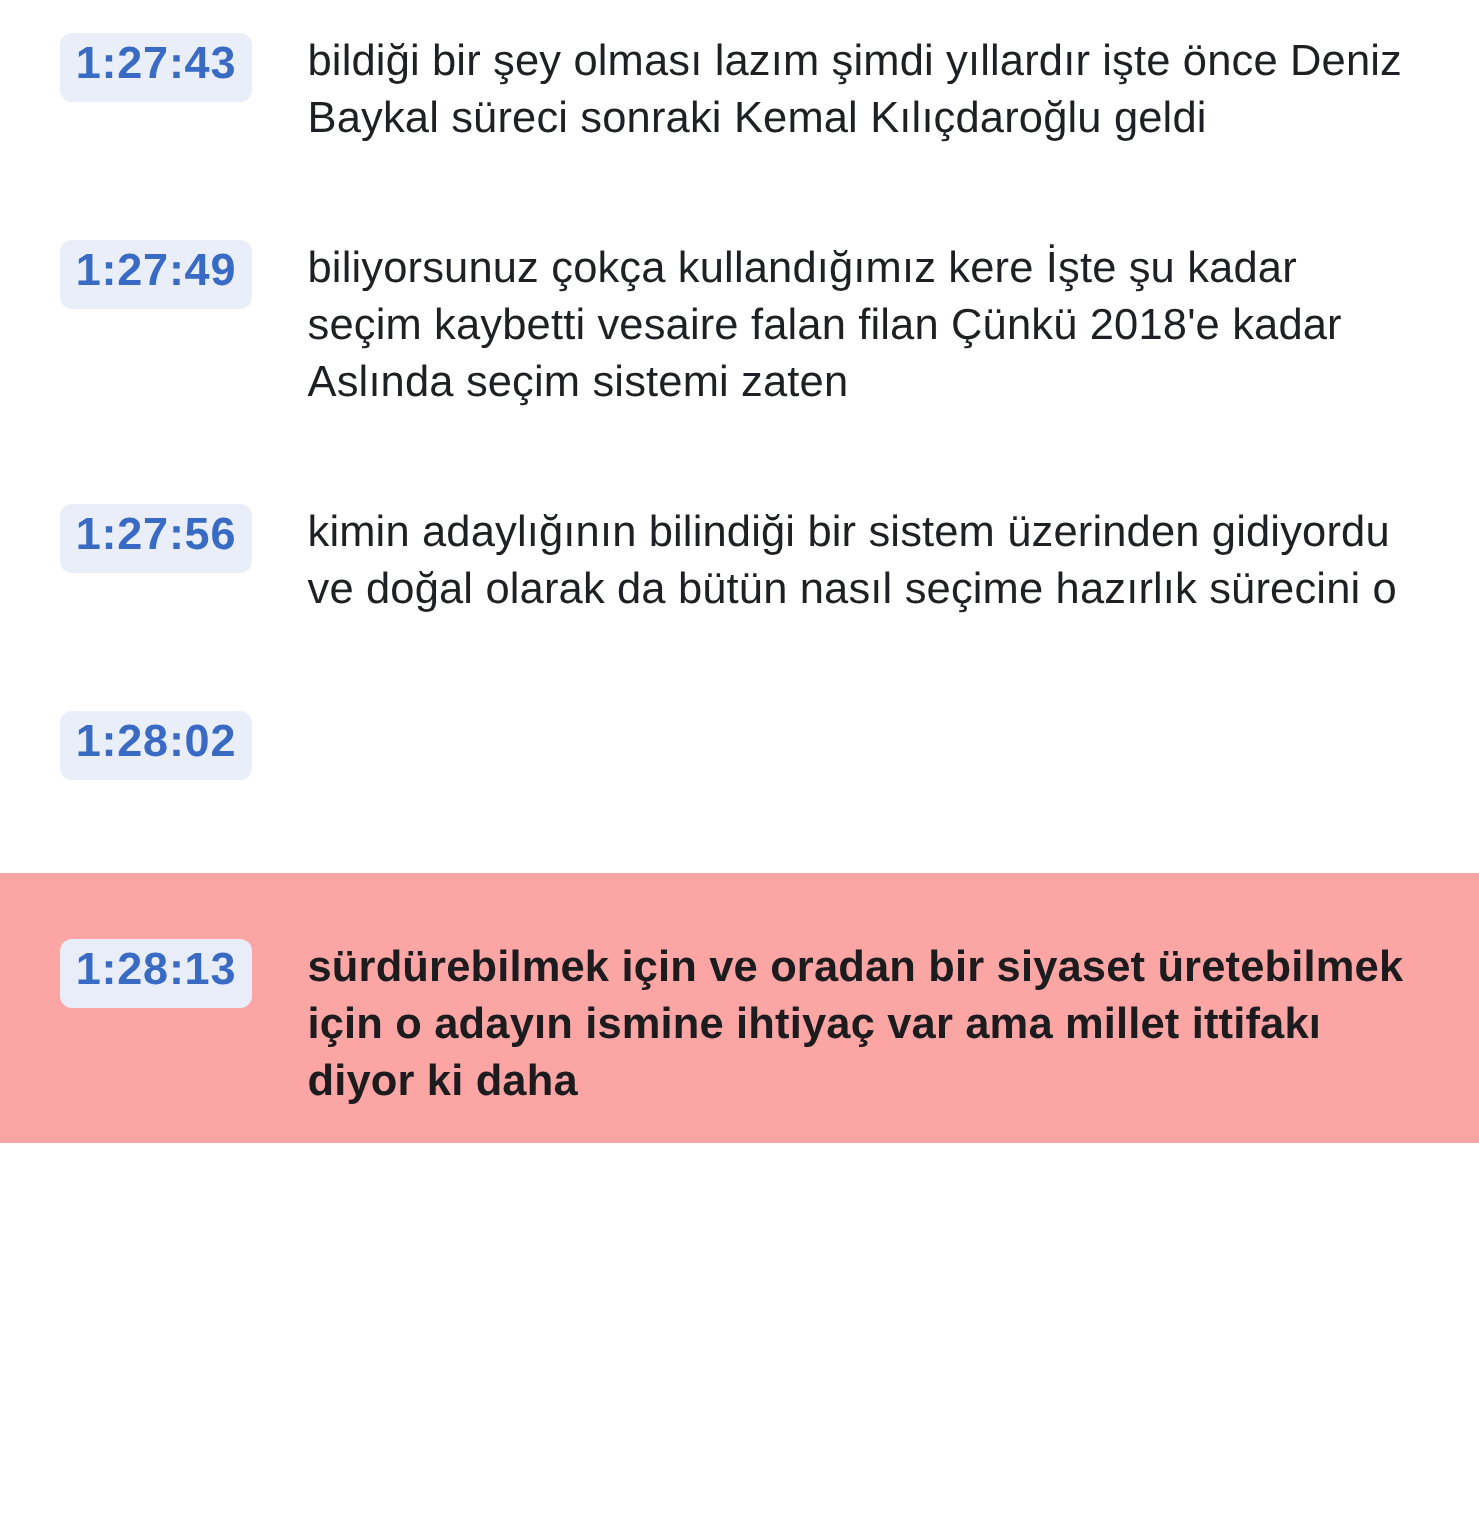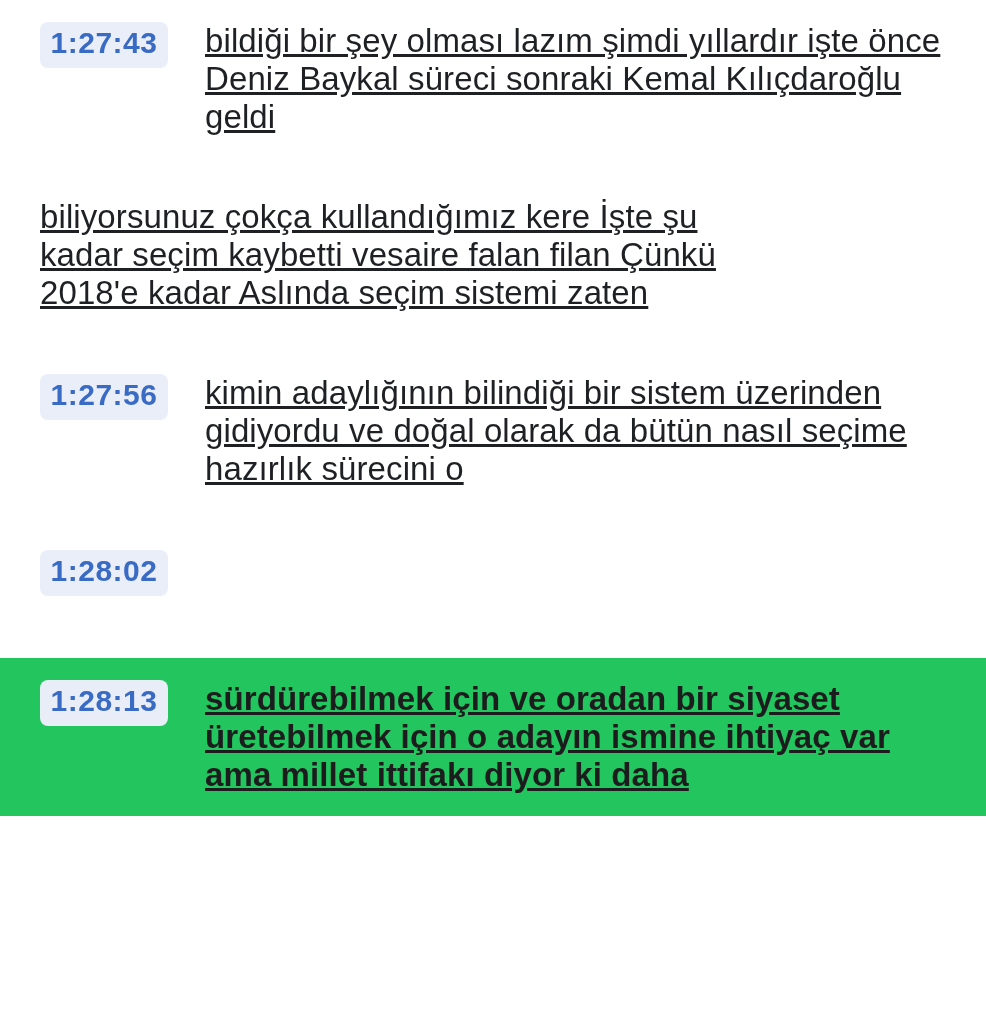--- a/index.html
+++ b/index.html
@@ -29,30 +29,29 @@
     color: #3a6bc4;
     font-size: 30px;
     font-weight: 700;
     line-height: 36px;
     padding: 3px 8px 7px;
     border-radius: 8px;
     margin-right: 37px;
     letter-spacing: 0.5px;
   }
   .text {
-    font-size: 33px;
+    font-size: 29px;
     line-height: 38px;
     color: #1f2023;
     max-width: 740px;
     letter-spacing: 0.1px;
-    text-decoration: underline;
   }
   .row.active {
-    background: #22c55e;
-    padding-top: 22px;
+    background: #fca5a5;
+    padding-top: 44px;
     padding-bottom: 22px;
     margin-bottom: 16px;
   }
   .row.active .text { font-weight: 700; color: #1c1c1e; }
   .row.active .time-pill { background: #e9edf8; }
   .partial-pill {
     position: absolute;
     left: 36px;
     top: 1014px;
     width: 134px;
@@ -75,20 +74,21 @@
 
 <div class="page">
   <div class="transcript-list">
 
     <div class="row">
       <div class="time-pill">1:27:43</div>
       <div class="text">bildiği bir şey olması lazım şimdi yıllardır işte önce Deniz Baykal süreci sonraki Kemal Kılıçdaroğlu geldi</div>
     </div>
 
     <div class="row">
+      <div class="time-pill">1:27:49</div>
       <div class="text">biliyorsunuz çokça kullandığımız kere İşte şu kadar seçim kaybetti vesaire falan filan Çünkü 2018'e kadar Aslında seçim sistemi zaten</div>
     </div>
 
     <div class="row">
       <div class="time-pill">1:27:56</div>
       <div class="text">kimin adaylığının bilindiği bir sistem üzerinden gidiyordu ve doğal olarak da bütün nasıl seçime hazırlık sürecini o</div>
     </div>
 
     <div class="row">
       <div class="time-pill">1:28:02</div>

